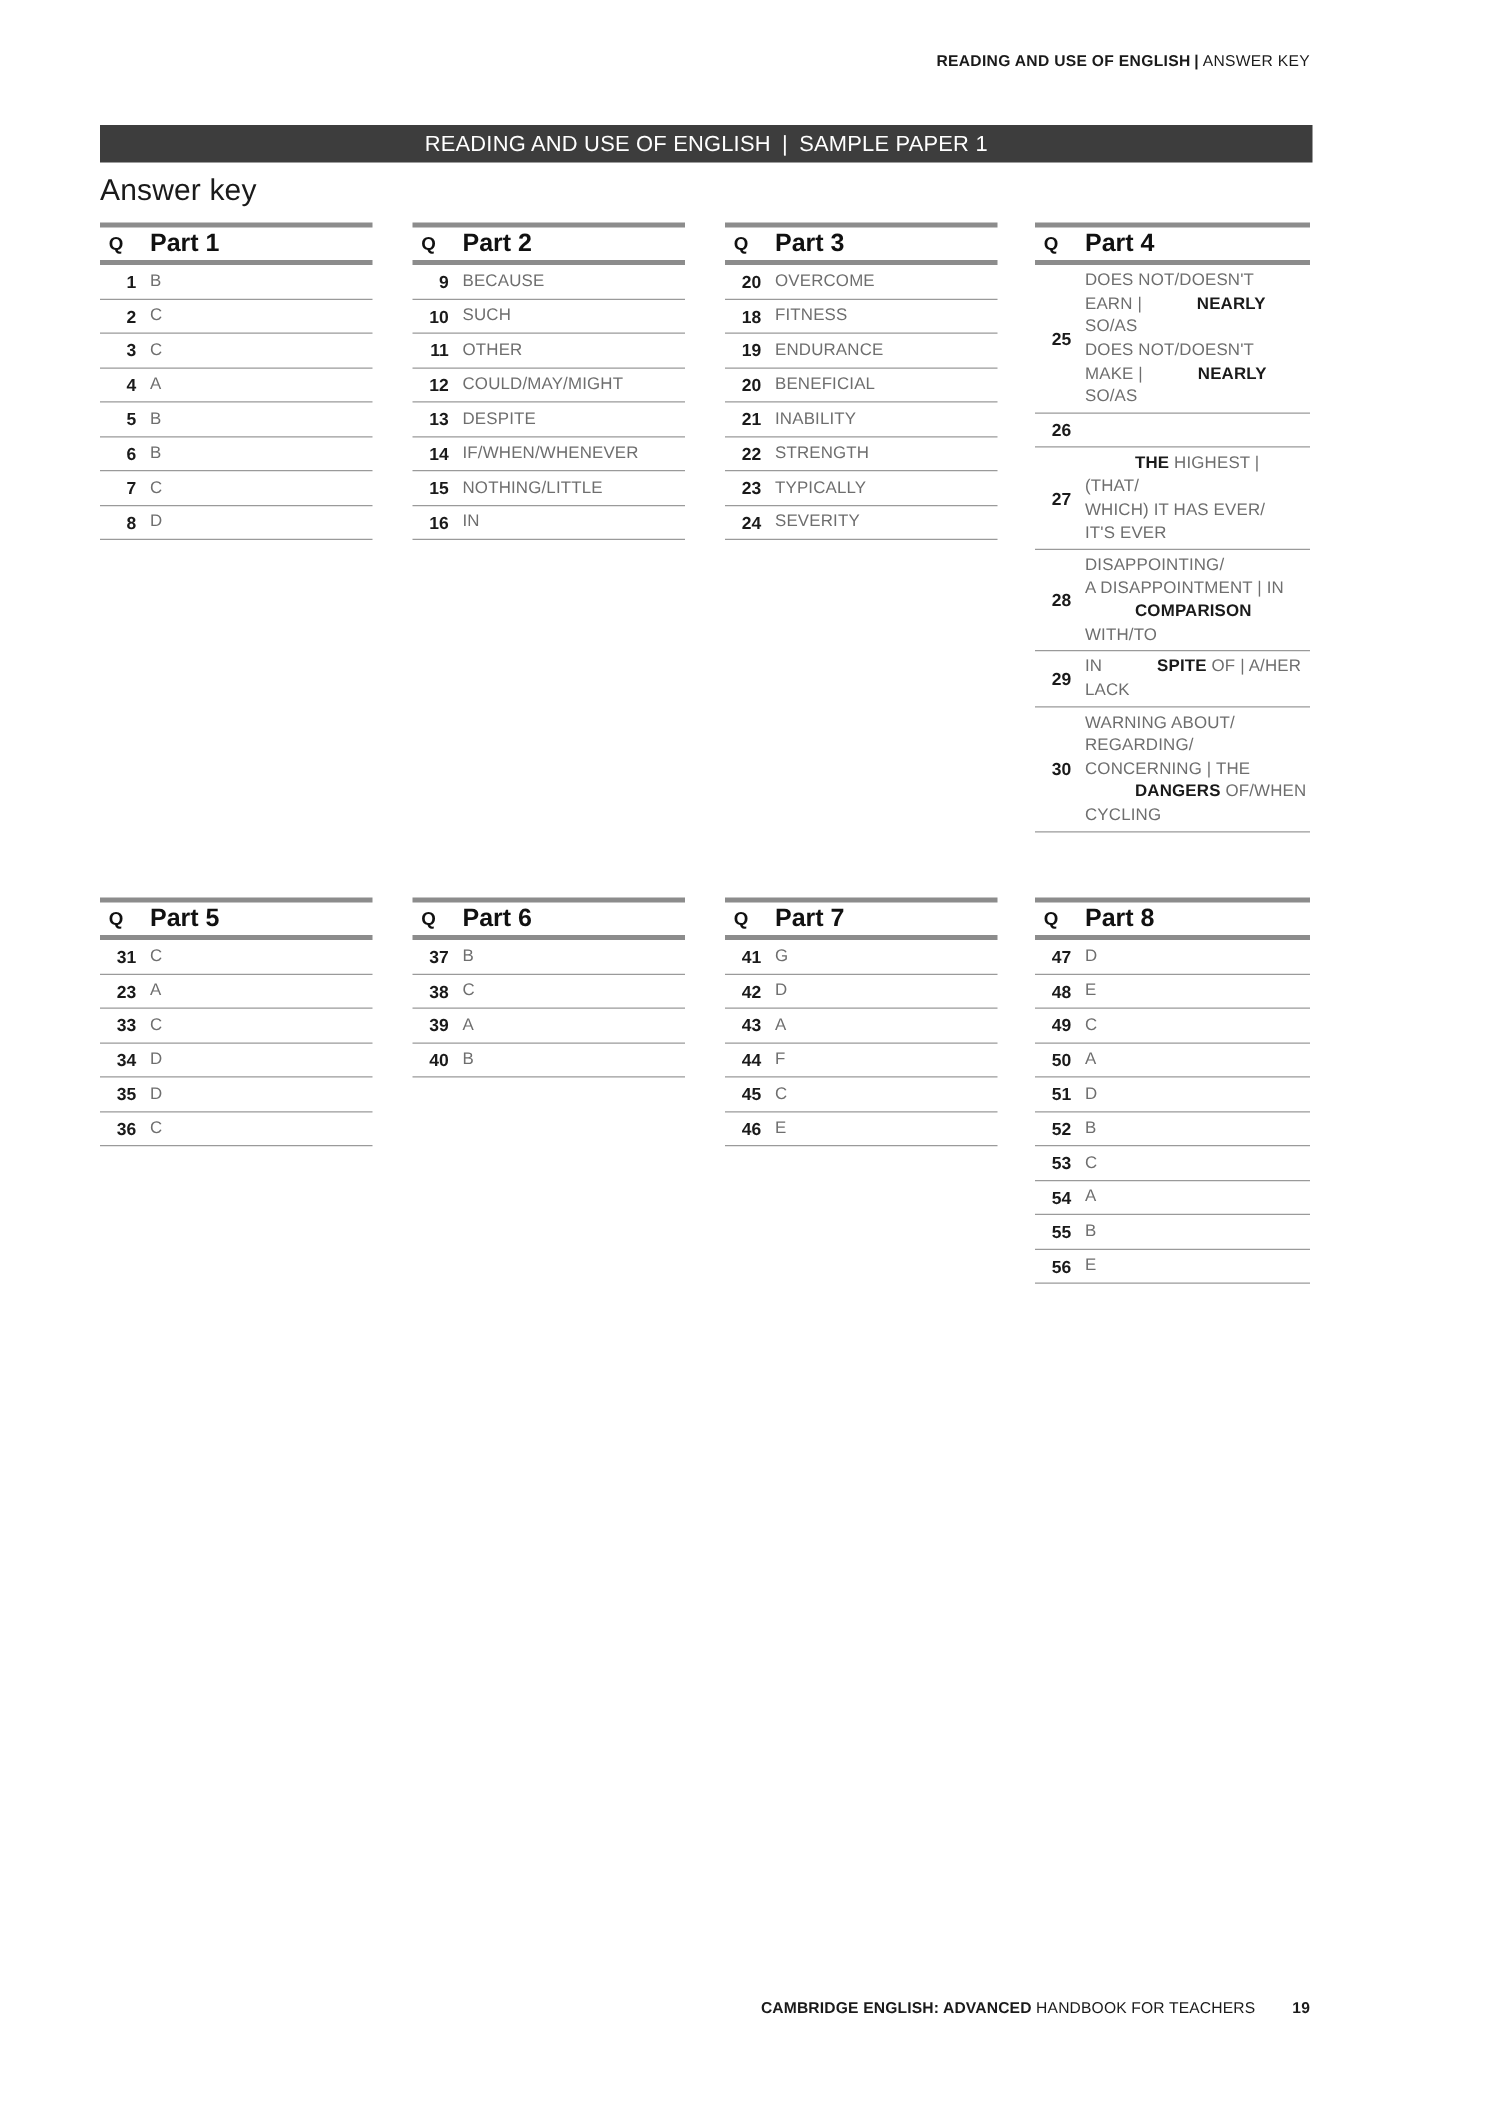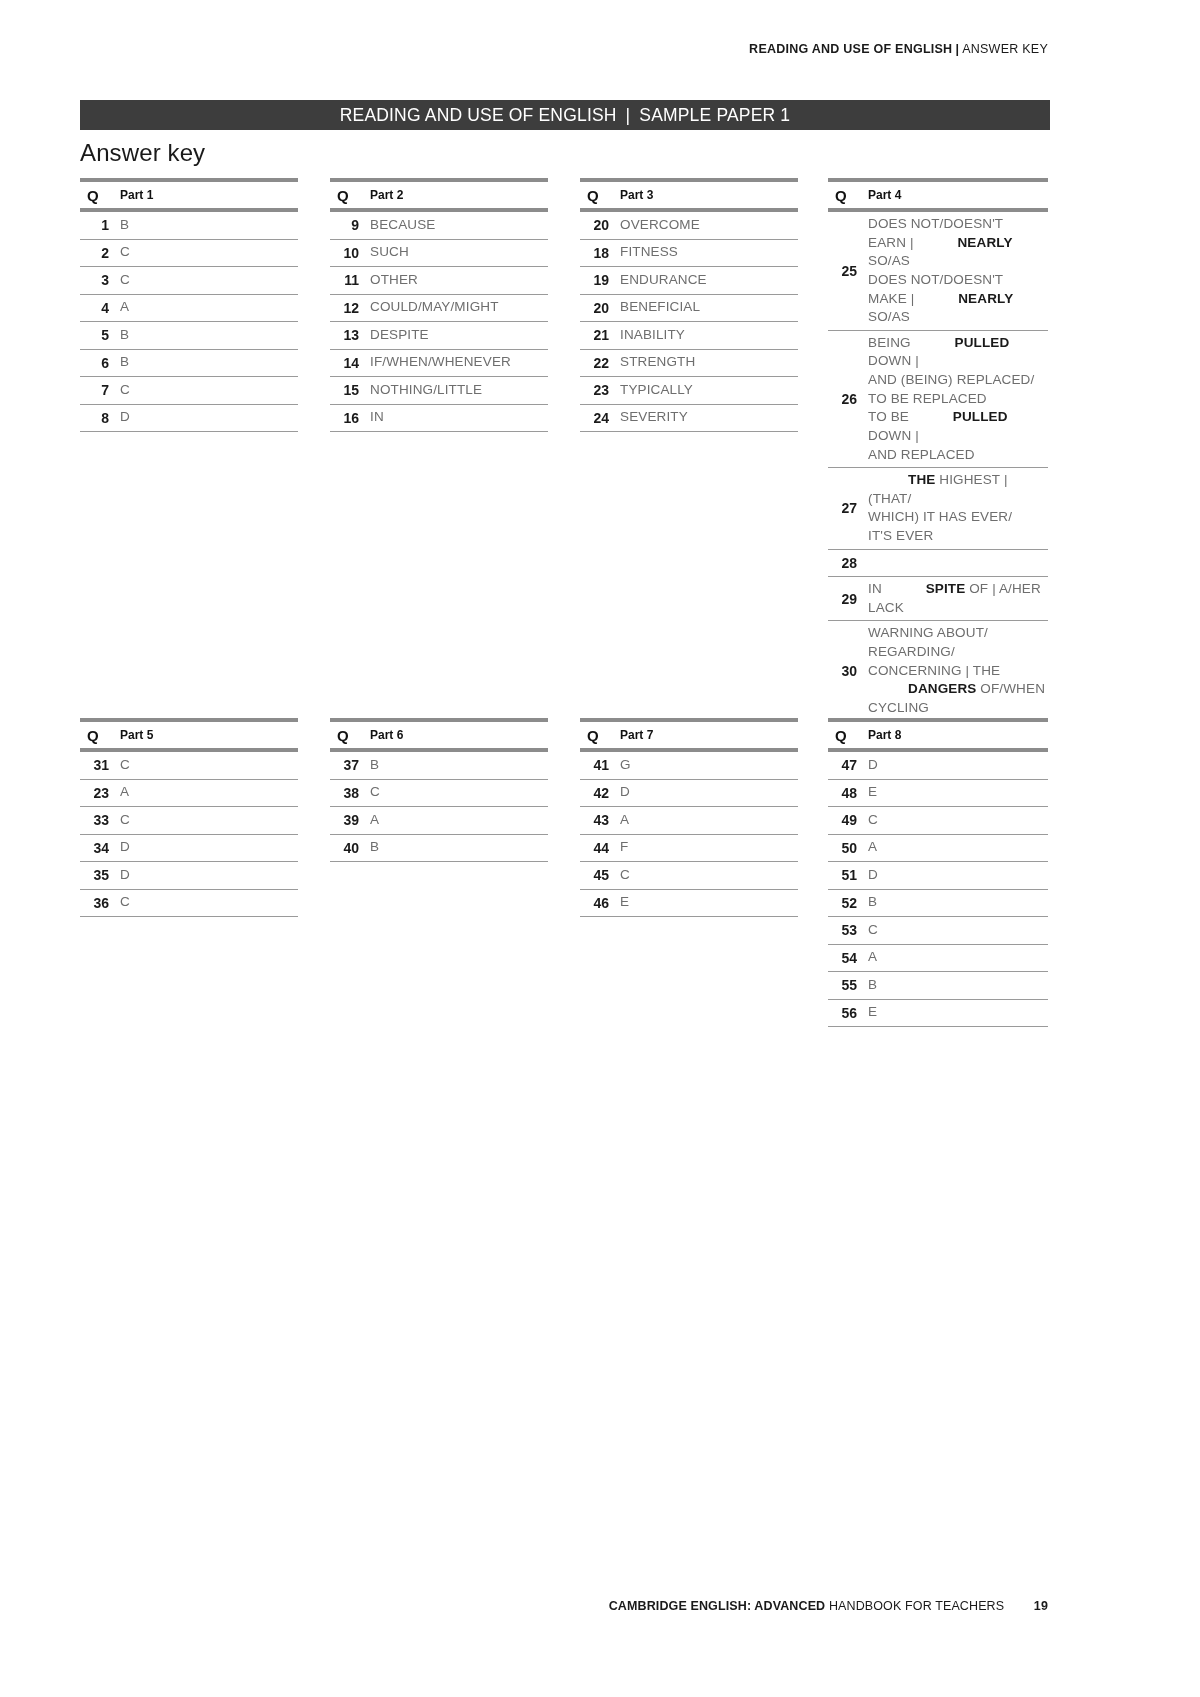--- a/index.html
+++ b/index.html
@@ -87,21 +87,21 @@
   }
   .tbl .head .h-q {
     width: 38px;
     font-weight: bold;
     font-size: 15px;
     color: #111;
     padding-left: 5px;
   }
   .tbl .head .h-part {
     font-weight: bold;
-    font-size: 12px;
+    font-size: 20px;
     color: #111;
   }
 
   .row {
     display: flex;
     align-items: center;
     border-bottom: 1px solid #9a9a9a;
     min-height: 27.5px;
     padding: 3px 2px;
   }
@@ -293,28 +293,28 @@
           <div class="h-q">Q</div>
           <div class="h-part">Part 4</div>
         </div>
         <div class="rule-under"></div>
         <div class="row tall">
           <div class="q">25</div>
           <div class="a">DOES NOT/DOESN'T<br>EARN | <b>NEARLY</b> SO/AS<br>DOES NOT/DOESN'T<br>MAKE | <b>NEARLY</b> SO/AS</div>
         </div>
         <div class="row tall">
           <div class="q">26</div>
-          <div class="a">BEING <b>PULLED</b> DOWN |<br>AND (BEING) REPLACED/<br>TO BE REPLACED<br>TO BE <b>PULLED</b> DOWN |<br>AND REPLACED</div>
         </div>
         <div class="row tall">
           <div class="q">27</div>
           <div class="a"><b>THE</b> HIGHEST | (THAT/<br>WHICH) IT HAS EVER/<br>IT'S EVER</div>
         </div>
         <div class="row tall">
           <div class="q">28</div>
+          <div class="a">DISAPPOINTING/<br>A DISAPPOINTMENT | IN<br><b>COMPARISON</b><br>WITH/TO</div>
         </div>
         <div class="row tall">
           <div class="q">29</div>
           <div class="a">IN <b>SPITE</b> OF | A/HER<br>LACK</div>
         </div>
         <div class="row tall">
           <div class="q">30</div>
           <div class="a">WARNING ABOUT/<br>REGARDING/<br>CONCERNING | THE<br><b>DANGERS</b> OF/WHEN<br>CYCLING</div>
         </div>
       </div>

